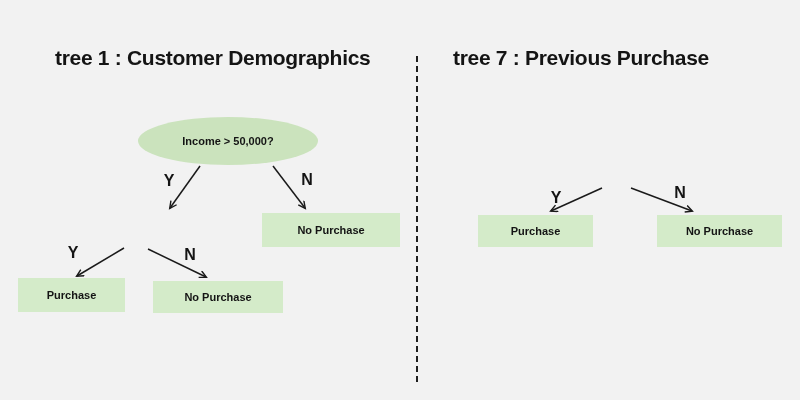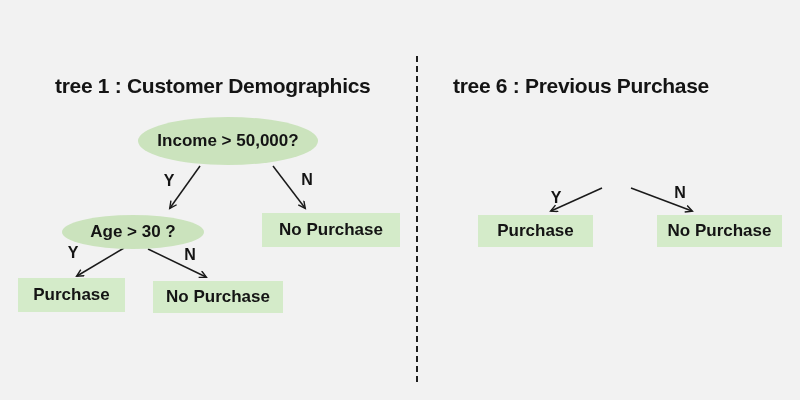--- a/index.html
+++ b/index.html
@@ -10,38 +10,37 @@
     font-family:"Liberation Sans",sans-serif;
     color:var(--text,#141414);
     overflow:hidden;
   }
   .title{
     position:absolute;
     font-weight:700;
     font-size:21px;
     letter-spacing:-0.3px;
     white-space:nowrap;
-    margin-top:28px;
   }
   #t1-title{left:55px;top:46px;}
   #t2-title{left:453px;top:46px;}
   .divider{
     position:absolute;
     left:416px;top:56px;
     height:326px;width:0;
     border-left:2px dashed #1f1f1f;
   }
   .edges{
     position:absolute;left:0;top:0;
     pointer-events:none;
   }
   .node{
     position:absolute;
     display:flex;align-items:center;justify-content:center;
-    font-weight:700;font-size:17px;
+    font-weight:700;font-size:11px;
     white-space:nowrap;
   }
   .ellipse{border-radius:50%;background:var(--ellipse_fill,#cbe3bd);}
   .rect{background:var(--rect_fill,#d4ebc9);}
   #t1-root{left:138px;top:117px;width:180px;height:48px;}
   #t1-child{left:62px;top:215px;width:142px;height:34px;}
   #t1-leaf-np-upper{left:262px;top:213px;width:138px;height:34px;}
   #t1-leaf-p{left:18px;top:278px;width:107px;height:34px;}
   #t1-leaf-np-lower{left:153px;top:281px;width:130px;height:32px;}
   #t2-root{left:502px;top:140px;width:205px;height:48px;}
@@ -58,40 +57,39 @@
   #t1-child-n{left:180px;top:246px;}
   #t2-y{left:546px;top:189px;}
   #t2-n{left:670px;top:184px;}
 </style>
 </head>
 <body>
 
 <div class="canvas">
 
   <div class="title" id="t1-title">tree 1 : Customer Demographics</div>
-  <div class="title" id="t2-title">tree 6 : Previous Purchase</div>
+  <div class="title" id="t2-title">tree 7 : Previous Purchase</div>
 
   <div class="divider"></div>
 
   <svg class="edges" width="800" height="400" viewBox="0 0 800 400">
     <defs>
       <marker id="arrow" markerWidth="10" markerHeight="10" refX="7" refY="4" orient="auto" markerUnits="userSpaceOnUse">
         <path d="M0.5,0.5 L7.5,4 L0.5,7.5" fill="none" stroke="#1a1a1a" stroke-width="1.4"></path>
       </marker>
     </defs>
     <line x1="200" y1="166" x2="170" y2="208" stroke="#1a1a1a" stroke-width="1.5" marker-end="url(#arrow)"></line>
     <line x1="273" y1="166" x2="305" y2="208" stroke="#1a1a1a" stroke-width="1.5" marker-end="url(#arrow)"></line>
     <line x1="124" y1="248" x2="77" y2="276" stroke="#1a1a1a" stroke-width="1.5" marker-end="url(#arrow)"></line>
     <line x1="148" y1="249" x2="206" y2="277" stroke="#1a1a1a" stroke-width="1.5" marker-end="url(#arrow)"></line>
     <line x1="602" y1="188" x2="551" y2="211" stroke="#1a1a1a" stroke-width="1.5" marker-end="url(#arrow)"></line>
     <line x1="631" y1="188" x2="692" y2="211" stroke="#1a1a1a" stroke-width="1.5" marker-end="url(#arrow)"></line>
   </svg>
 
   <div class="node ellipse" id="t1-root">Income &gt; 50,000?</div>
-  <div class="node ellipse" id="t1-child">Age &gt; 30 ?</div>
   <div class="node rect" id="t1-leaf-np-upper">No Purchase</div>
   <div class="node rect" id="t1-leaf-p">Purchase</div>
   <div class="node rect" id="t1-leaf-np-lower">No Purchase</div>
 
   <div class="yn" id="t1-root-y">Y</div>
   <div class="yn" id="t1-root-n">N</div>
   <div class="yn" id="t1-child-y">Y</div>
   <div class="yn" id="t1-child-n">N</div>
 
   <div class="node rect" id="t2-leaf-p">Purchase</div>

